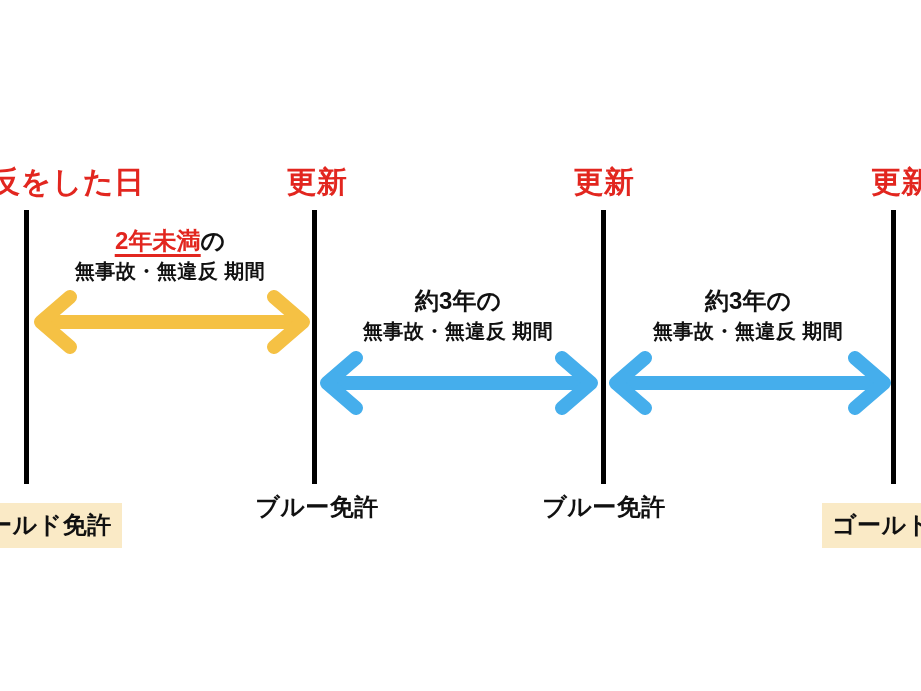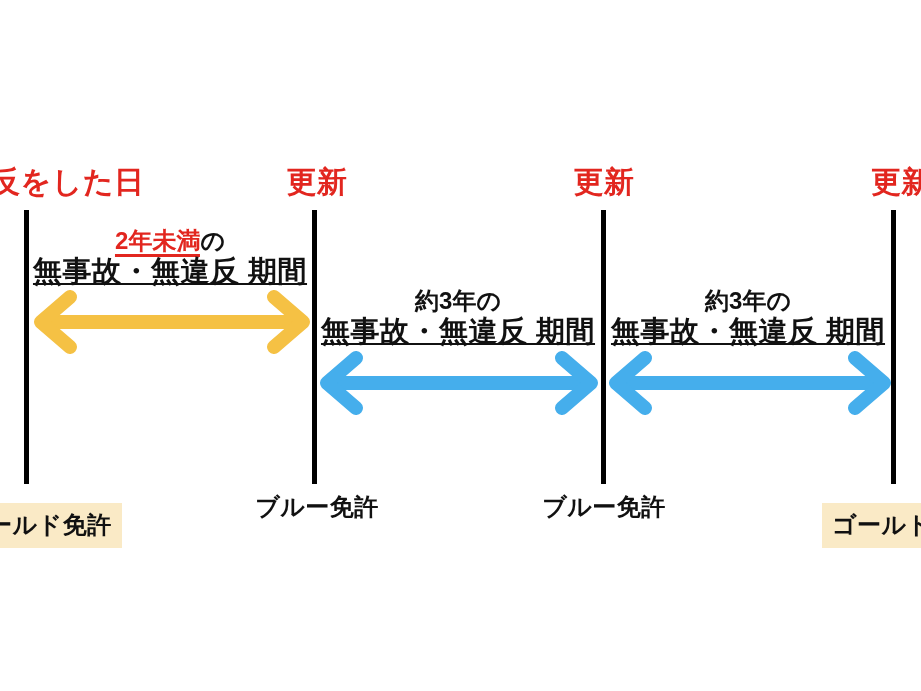--- a/index.html
+++ b/index.html
@@ -24,21 +24,21 @@
   }
   .bottom-label.hl{
     top:503px;padding:7px 10px 8px;background:var(--highlight);
   }
   .centered{transform:translateX(-50%);}
   .period-text{
     position:absolute;transform:translateX(-50%);text-align:center;
     color:var(--text);white-space:nowrap;
   }
   .period-text .l1{font-size:24px;line-height:30px;}
-  .period-text .l2{font-size:29px;line-height:31px;letter-spacing:0.5px;text-decoration:underline;}
+  .period-text .l2{font-size:20px;line-height:31px;letter-spacing:0.5px;}
   .em-red{color:var(--red);border-bottom:3px solid var(--red);margin-top:8px;}
   .arrow{position:absolute;display:block;}
 </style>
 </head>
 <body>
 
 <div class="stage">
 
   <div class="vline" style="left:24px"></div>
   <div class="vline" style="left:312px"></div>

